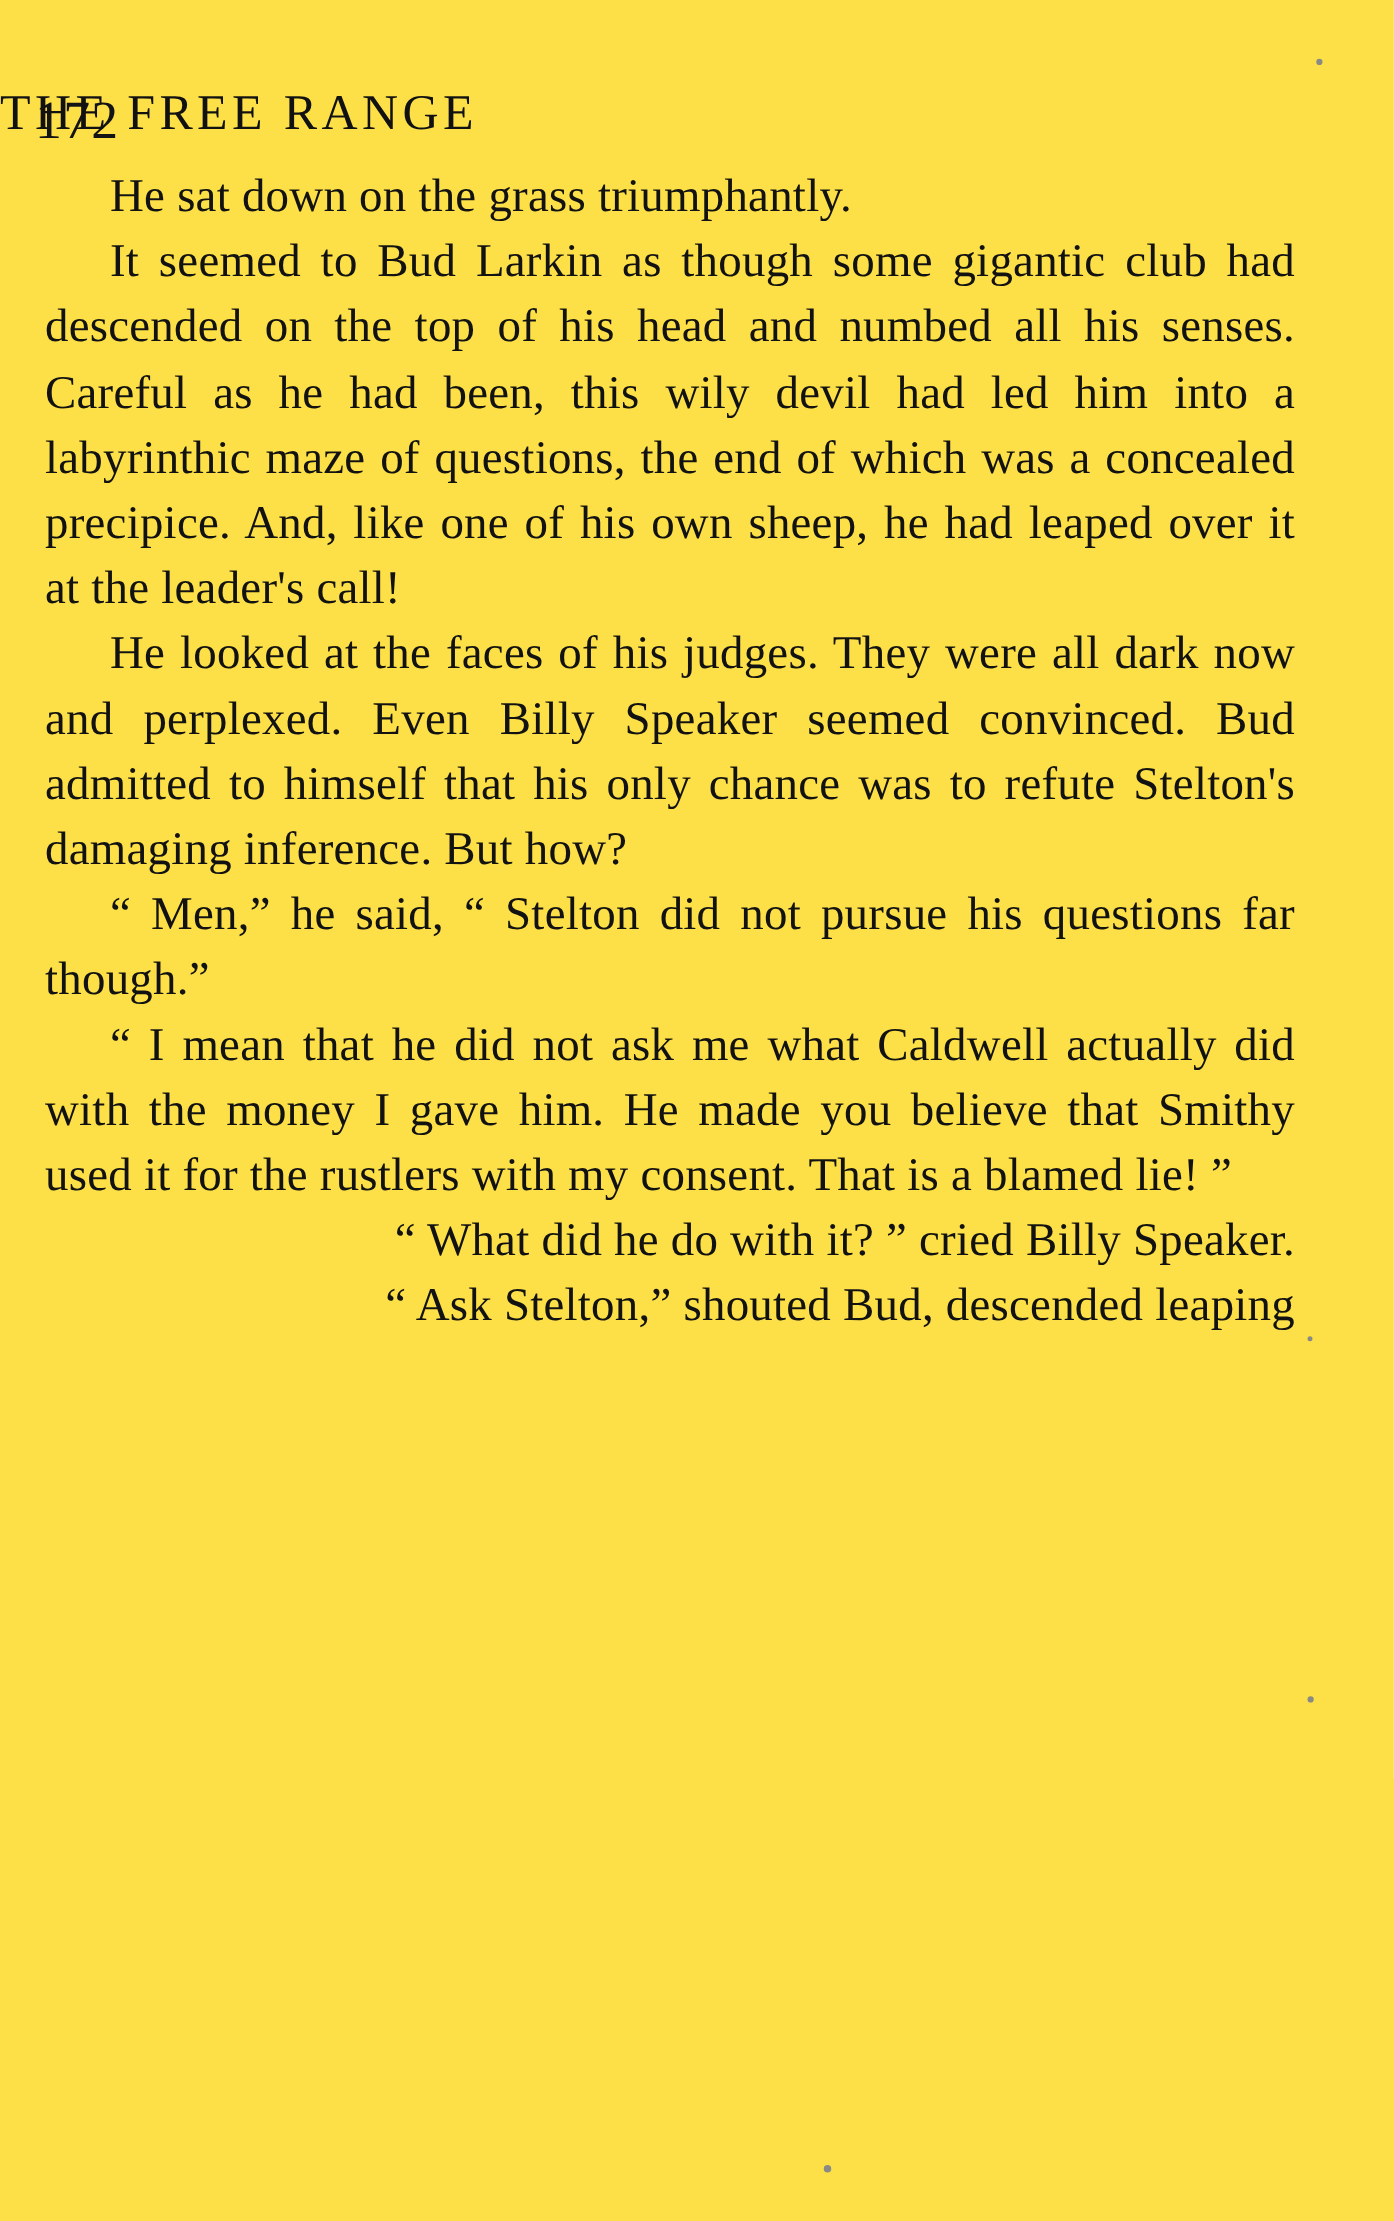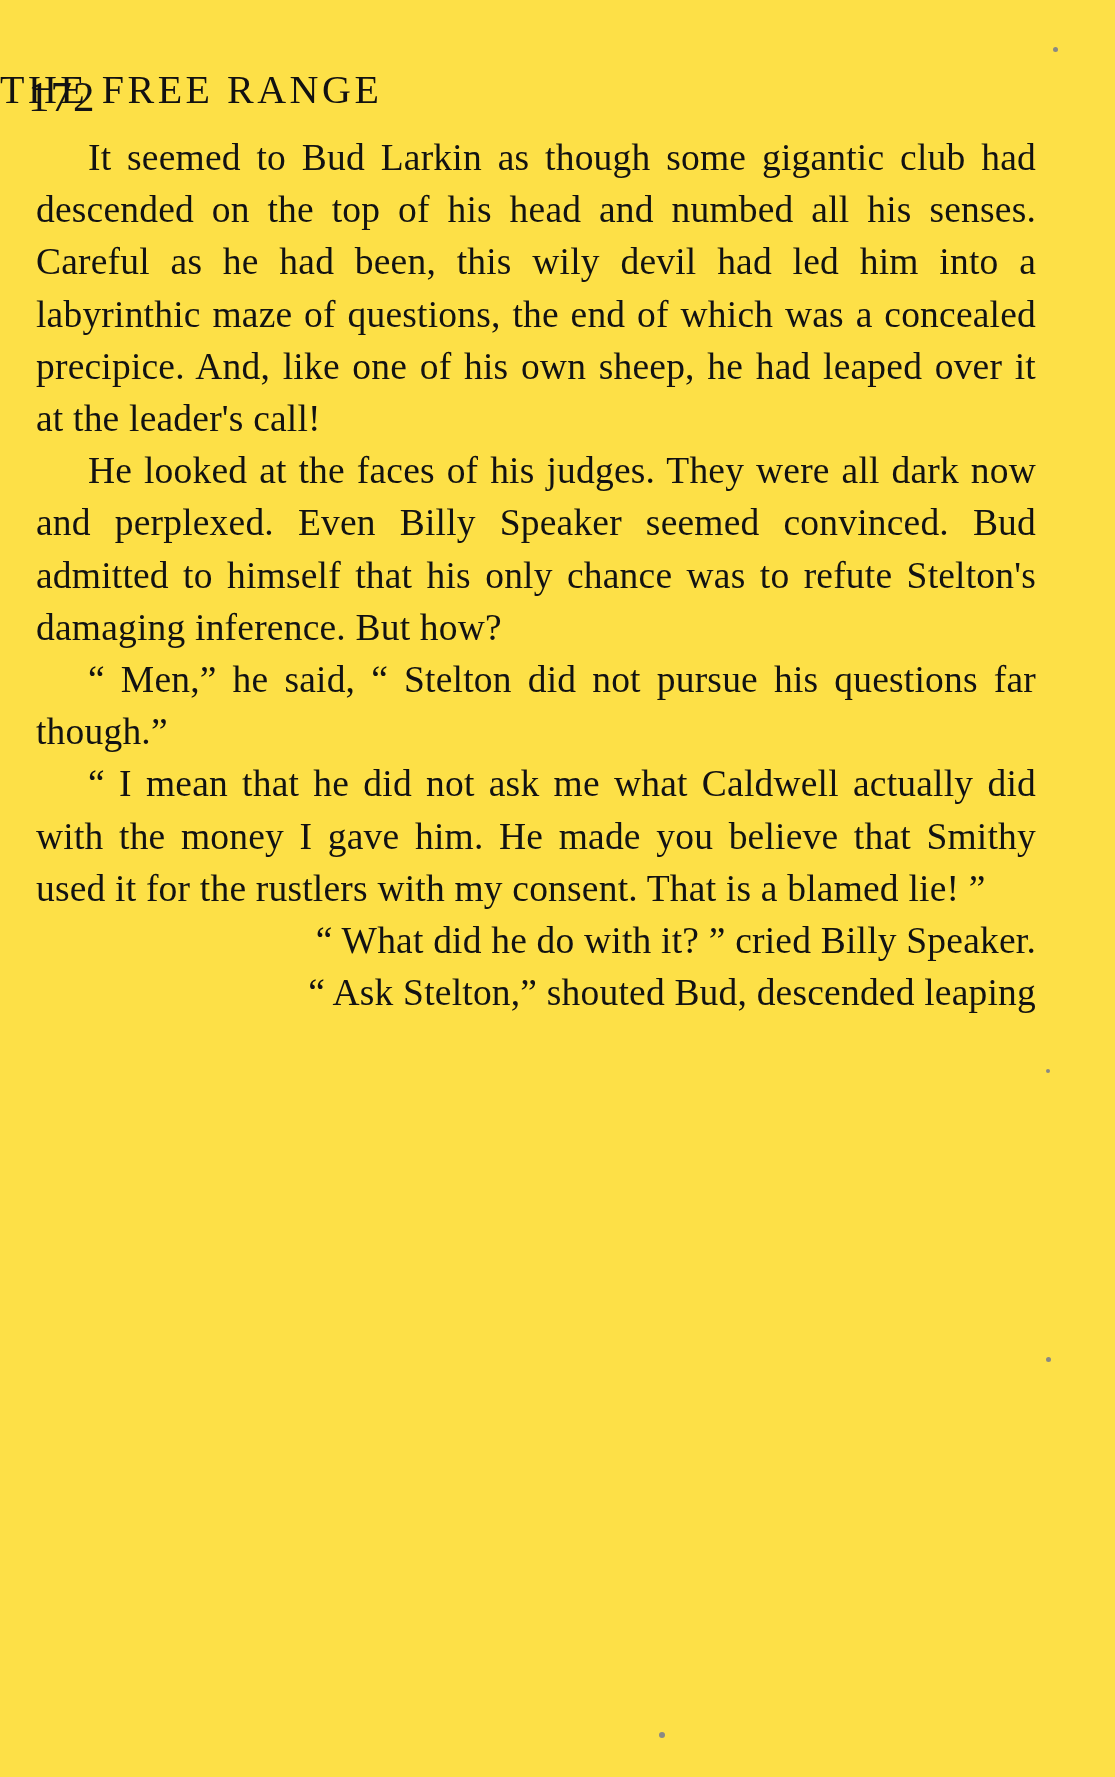--- a/index.html
+++ b/index.html
@@ -78,20 +78,21 @@
 <body>
 
 <div class="page">
 
   <div class="header">
     <div class="folio">172</div>
     <div class="running-head">THE FREE RANGE</div>
   </div>
 
   <div class="body-text">
+    <p>He sat down on the grass triumphantly.</p>
     <p>It seemed to Bud Larkin as though some gigantic club had descended on the top of his head and numbed all his senses.   Careful as he had been, this wily devil had led him into a labyrinthic maze of questions, the end of which was a concealed precipice.   And, like one of his own sheep, he had leaped over it at the leader's call!</p>
     <p>He looked at the faces of his judges.   They were all dark now and perplexed.   Even Billy Speaker seemed convinced.   Bud admitted to himself that his only chance was to refute Stelton's damaging inference.   But how?</p>
     <p>“ Men,” he said, “ Stelton did not pursue his questions far though.”</p>
     <p>“ I mean that he did not ask me what Caldwell actually did with the money I gave him.   He made you believe that Smithy used it for the rustlers with my consent.   That is a blamed lie! ”</p>
     <p class="last">“ What did he do with it? ” cried Billy Speaker.</p>
     <p class="last">“ Ask Stelton,” shouted Bud, descended leaping</p>
   </div>
 
   <div class="speck" style="left:1053px; top:47px; width:5px; height:5px;"></div>
   <div class="speck" style="left:1046px; top:1069px; width:4px; height:4px;"></div>

